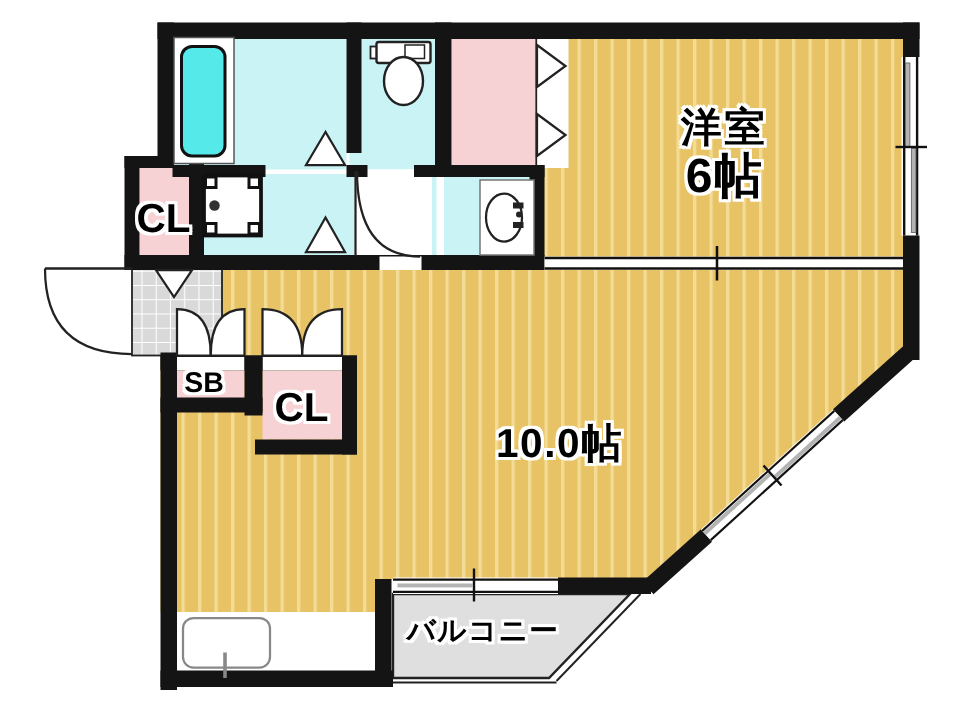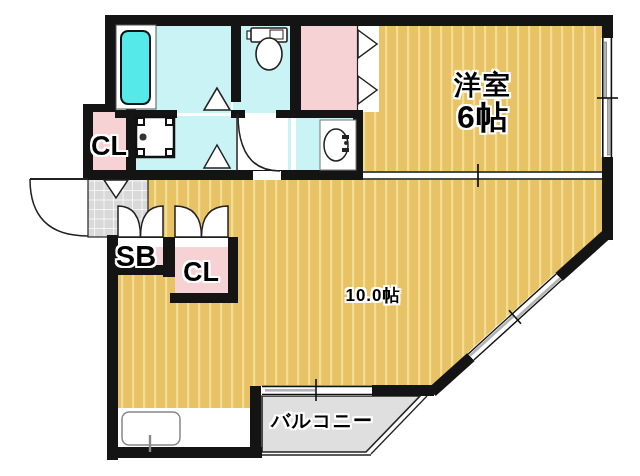--- a/index.html
+++ b/index.html
@@ -188,23 +188,23 @@
     </g>
   </g>
 </svg>
 
 <div class="lbl" style="left:483px;top:103px;font-size:27px;letter-spacing:2px;">
   <span>洋室</span>
   <span class="sub" style="font-size:32px;letter-spacing:1px;">6帖</span>
 </div>
 
 <div class="lbl" style="left:373px;top:296px;font-size:26px;letter-spacing:1px;">
-  <span class="sub" style="font-size:17px;text-align:right;">10.0帖</span>
+  <span class="sub" style="font-size:27px;text-align:right;">10.0帖</span>
 </div>
 
 <div class="lbl" style="left:322px;top:421px;font-size:19px;letter-spacing:1px;">バルコニー</div>
 
 <div class="lbl" style="left:109px;top:146px;font-size:27px;">CL</div>
 
-<div class="lbl" style="left:136px;top:256px;font-size:29px;">SB</div>
+<div class="lbl" style="left:136px;top:256px;font-size:19px;">SB</div>
 
 <div class="lbl" style="left:201px;top:272px;font-size:27px;">CL</div>
 </div>
 
 </body></html>

